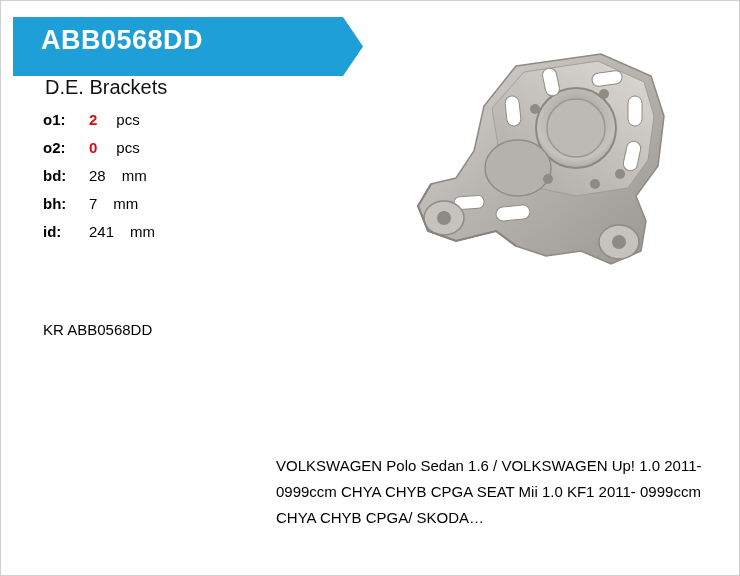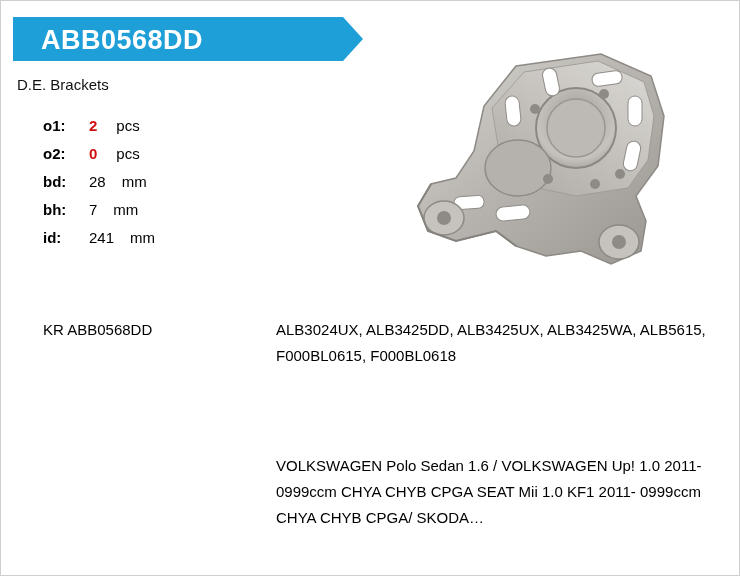--- a/index.html
+++ b/index.html
@@ -21,21 +21,21 @@
     border: 1px solid #cfcfcf;
     background: #ffffff;
   }
 
   
   .banner {
     position: absolute;
     left: 12px;
     top: 16px;
     width: 350px;
-    height: 44px;
+    height: 59px;
   }
   .banner-bg {
     position: absolute;
     left: 0;
     top: 0;
     width: 100%;
     height: 100%;
   }
   .banner-title {
     position: absolute;
@@ -45,37 +45,37 @@
     font-size: 27px;
     font-weight: bold;
     letter-spacing: 0.5px;
     font-family: "Liberation Sans", sans-serif;
     white-space: nowrap;
   }
 
   
   .category {
     position: absolute;
-    left: 16px;
+    left: 44px;
     top: 75px;
-    font-size: 15px;
+    font-size: 20px;
     color: #111111;
     font-family: "Liberation Sans", sans-serif;
   }
 
   
   .specs {
     position: absolute;
     left: 42px;
     top: 110px;
     width: 230px;
   }
   .spec-row {
     display: flex;
-    align-items: center;
+    align-items: flex-start;
     height: 28px;
   }
   .spec-key {
     width: 46px;
     font-size: 15px;
     font-weight: bold;
     color: #000000;
   }
   .spec-val {
     font-size: 15px;
@@ -170,21 +170,20 @@
       <span class="spec-key">id:</span>
       <span class="spec-val">241</span>
       <span class="spec-unit">mm</span>
     </div>
   </div>
 
   <div class="codes">
     <div>KR ABB0568DD</div>
   </div>
 
-  <div class="cross-refs">ALB3024UX, ALB3425DD, ALB3425UX, ALB3425WA, ALB5615, F000BL0615, F000BL0618</div>
 
   <div class="applications">VOLKSWAGEN Polo Sedan 1.6 / VOLKSWAGEN Up! 1.0 2011- 0999ccm CHYA CHYB CPGA SEAT Mii 1.0 KF1 2011- 0999ccm CHYA CHYB CPGA/ SKODA…</div>
 
   <div class="product-image">
     <svg viewBox="0 0 300 245" width="300" height="245">
       <defs>
         <linearGradient id="metalA" x1="0" y1="0" x2="1" y2="1">
           <stop offset="0%" stop-color="#d8d6d2"></stop>
           <stop offset="45%" stop-color="#b9b6b1"></stop>
           <stop offset="100%" stop-color="#99958f"></stop>

